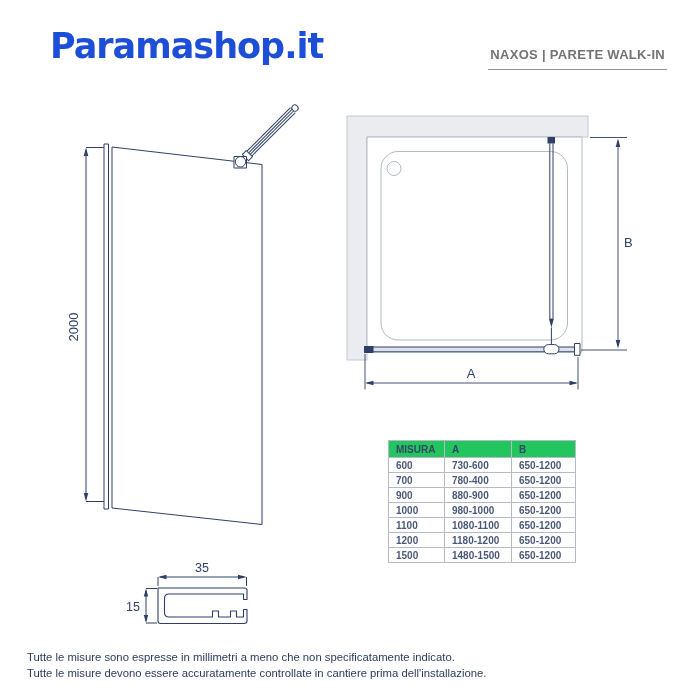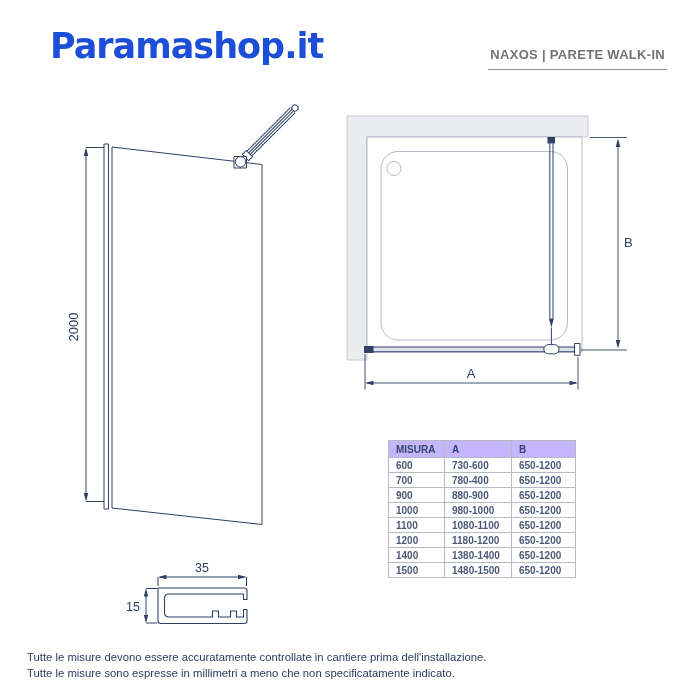--- a/index.html
+++ b/index.html
@@ -20,21 +20,21 @@
   .drawing{position:absolute;left:0;top:0;}
   .spec-table{
     position:absolute;left:388px;top:440px;
     border-collapse:collapse;table-layout:fixed;
     font-size:10px;color:#44536f;
   }
   .spec-table th,.spec-table td{
     border:1px solid #b5bac6;text-align:left;padding:0 2px 0 7px;
     font-weight:bold;white-space:nowrap;overflow:hidden;
   }
-  .spec-table th{height:16px;background:#c4b5fd;color:#36456a;}
+  .spec-table th{height:16px;background:#22c55e;color:#36456a;}
   .spec-table td{height:14px;color:#4a5878;}
   .col-misura{width:56px;} .col-a{width:67px;} .col-b{width:64px;}
   .footer{
     position:absolute;left:27px;top:650px;width:660px;
     font-size:11.3px;line-height:15.5px;color:#2b3a5e;
   }
 </style>
 </head>
 <body>
 
@@ -179,28 +179,23 @@
         <td>1100</td>
         <td>1080-1100</td>
         <td>650-1200</td>
       </tr>
       <tr>
         <td>1200</td>
         <td>1180-1200</td>
         <td>650-1200</td>
       </tr>
       <tr>
-        <td>1400</td>
-        <td>1380-1400</td>
-        <td>650-1200</td>
-      </tr>
-      <tr>
         <td>1500</td>
         <td>1480-1500</td>
         <td>650-1200</td>
       </tr>
     </tbody>
 </table>
 
 <div class="footer">
+  <div>Tutte le misure sono espresse in millimetri a meno che non specificatamente indicato.</div>
   <div>Tutte le misure devono essere accuratamente controllate in cantiere prima dell'installazione.</div>
-  <div>Tutte le misure sono espresse in millimetri a meno che non specificatamente indicato.</div>
 </div>
 
 </body></html>

